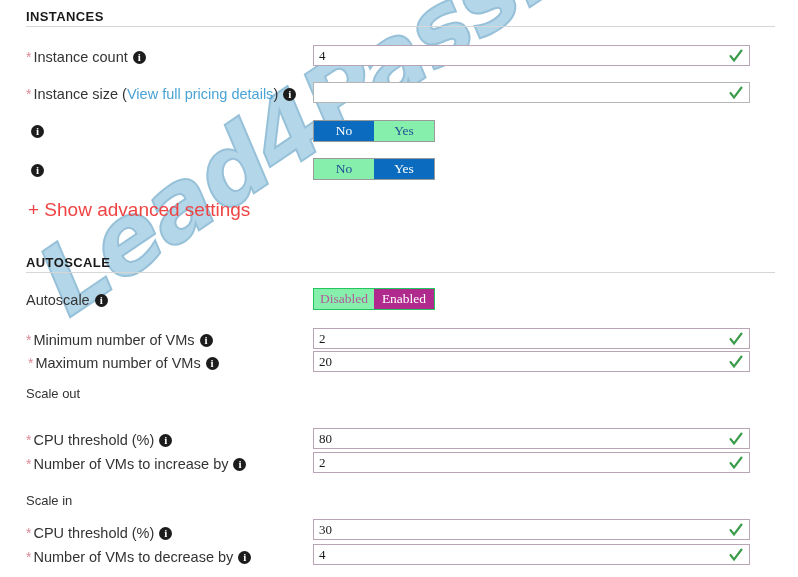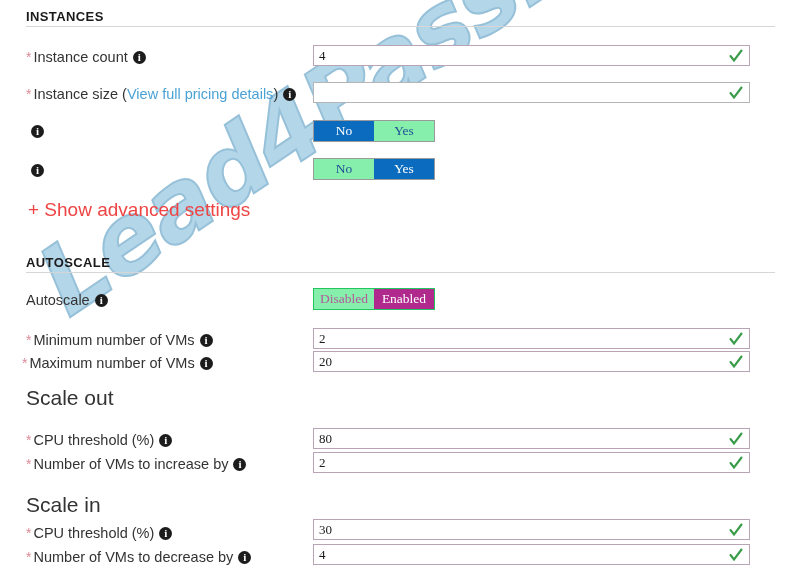--- a/index.html
+++ b/index.html
@@ -78,21 +78,21 @@
     color: #d98a96;
     font-size: 14px;
     margin-right: 2px;
   }
   .row-label .link {
     color: #4aa3d4;
     text-align: right;
   }
   .sub-heading {
     position: absolute;
-    font-size: 21px;
+    font-size: 13px;
     color: #333333;
     font-weight: normal;
     white-space: nowrap;
   }
   .adv-link {
     position: absolute;
     font-size: 19px;
     color: #ef4444;
     white-space: nowrap;
     cursor: pointer;
@@ -258,21 +258,21 @@
     </div>
     <div class="field" style="top:328px;">
       <span class="val">2</span>
       <span class="check">
         <svg width="14" height="18" viewBox="0 0 14 18">
             <path d="M1.5 9 L5 13.5 L12.5 3.5" stroke="#3a9b4a" stroke-width="2.1" fill="none" stroke-linecap="round"></path>
           </svg>
       </span>
     </div>
 
-    <div class="row-label" style="left:22px; top:354px;">
+    <div class="row-label" style="left:28px; top:354px;">
       <span class="req">*</span><span>Maximum number of VMs</span><span class="info-icon"></span>
     </div>
     <div class="field" style="top:351px;">
       <span class="val">20</span>
       <span class="check">
         <svg width="14" height="18" viewBox="0 0 14 18">
             <path d="M1.5 9 L5 13.5 L12.5 3.5" stroke="#3a9b4a" stroke-width="2.1" fill="none" stroke-linecap="round"></path>
           </svg>
       </span>
     </div>

